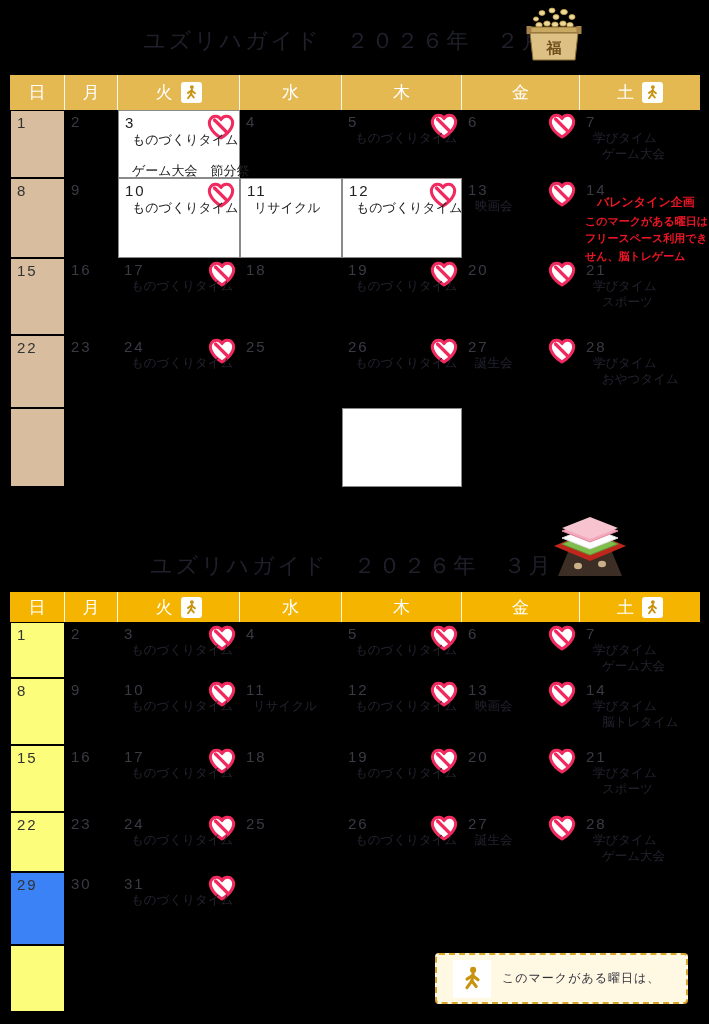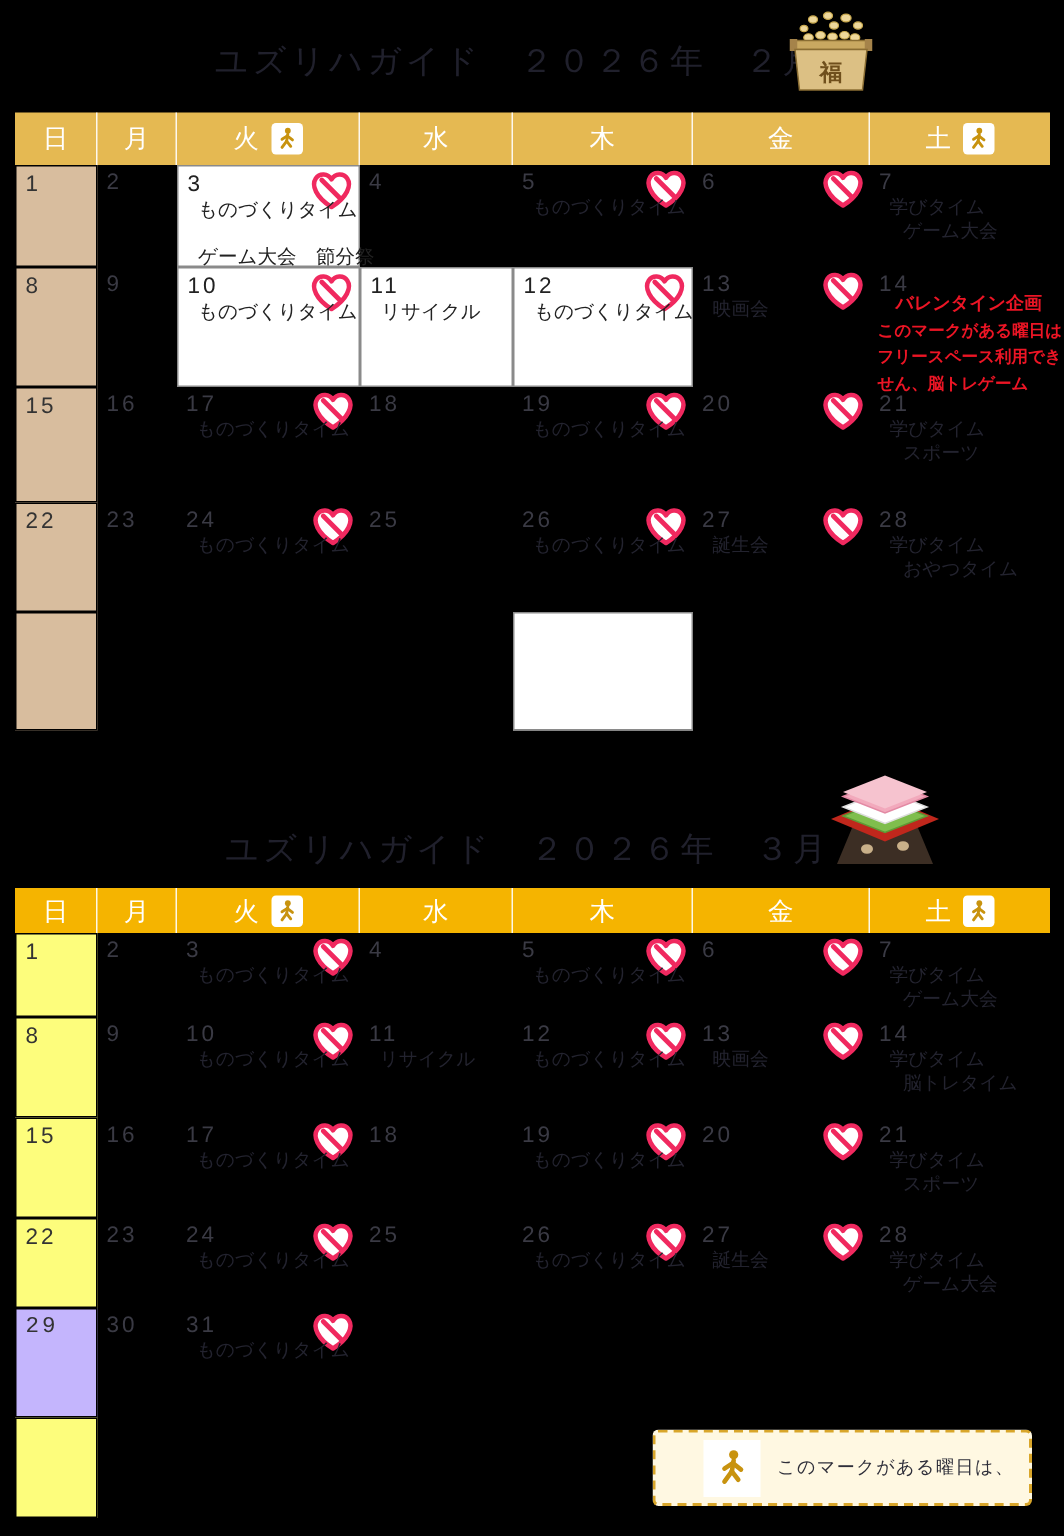--- a/index.html
+++ b/index.html
@@ -29,21 +29,21 @@
   .cell.sun .dnum{color:#333;}
   .lines{position:absolute;top:21px;left:13px;right:15px;font-size:12.5px;line-height:15.5px;
          color:#23232f;white-space:nowrap;}
   .cell.white .lines{color:#222;font-size:13px;}
   .lines .l-indent{margin-left:9px;}
   .redlines{position:absolute;top:16px;left:5px;right:1px;font-weight:bold;font-size:11px;
             line-height:17.5px;white-space:nowrap;}
   .redlines .red-first{font-size:12px;margin-left:12px;margin-bottom:1px;}
   .heart{position:absolute;top:1px;right:3px;width:30px;height:29px;}
   .legend{position:absolute;left:435px;top:953px;width:253px;height:51px;border-radius:4px;
-          display:flex;align-items:center;gap:11px;padding-left:32px;box-sizing:border-box;
+          display:flex;align-items:center;gap:11px;padding-left:16px;box-sizing:border-box;
           border:2px dashed #d9a62a;background:#fff8e2;}
   .legend .iconbox{width:38px;height:38px;background:#fff;display:flex;align-items:center;
                    justify-content:center;flex:0 0 auto;}
   .legend-text{font-size:12px;color:#2f2f3a;line-height:1.9;letter-spacing:1px;white-space:nowrap;}
 </style>
 </head>
 <body>
 
 <div class="page">
 
@@ -570,21 +570,21 @@
         </div>
         <div class="cell" style="width: 120px;">
           <div class="dnum">28</div>
           <div class="lines">
             <div>学びタイム</div>
             <div class="l-indent">ゲーム大会</div>
           </div>
         </div>
       </div>
       <div class="row" style="height: 73px;">
-        <div class="cell sun" style="width: 55px; background: #c4b5fd; font-family: Liberation Mono, monospace;">
+        <div class="cell sun" style="width: 55px; background: #3b82f6;">
           <div class="dnum">29</div>
         </div>
         <div class="cell" style="width: 53px;">
           <div class="dnum">30</div>
         </div>
         <div class="cell" style="width: 122px;">
           <div class="dnum">31</div>
           <div class="heart"><svg viewBox="0 0 30 29" width="30" height="29">
      <path d="M15 26 C4.5 19.5 1.5 11.5 4.5 7 C7 3.2 12.6 3.5 15 7.6 C17.4 3.5 23 3.2 25.5 7 C28.5 11.5 25.5 19.5 15 26 Z" fill="#ffffff" stroke="#F0295F" stroke-width="3" stroke-linejoin="round"></path>
      <line x1="8.5" y1="8" x2="20.5" y2="20" stroke="#F0295F" stroke-width="3.2" stroke-linecap="round"></line>

